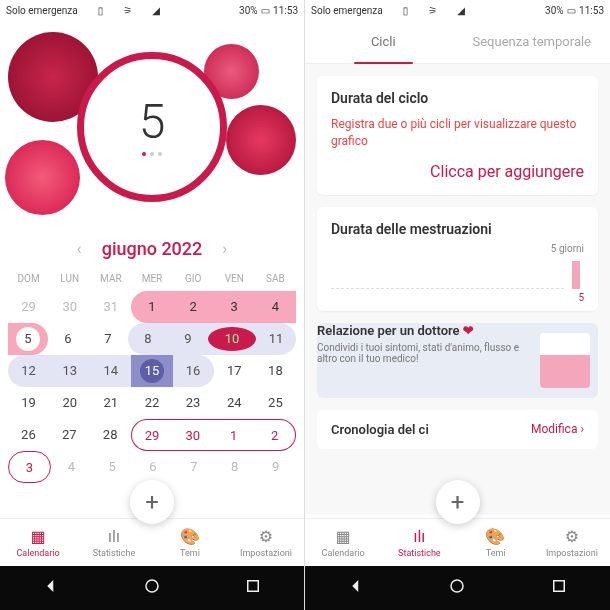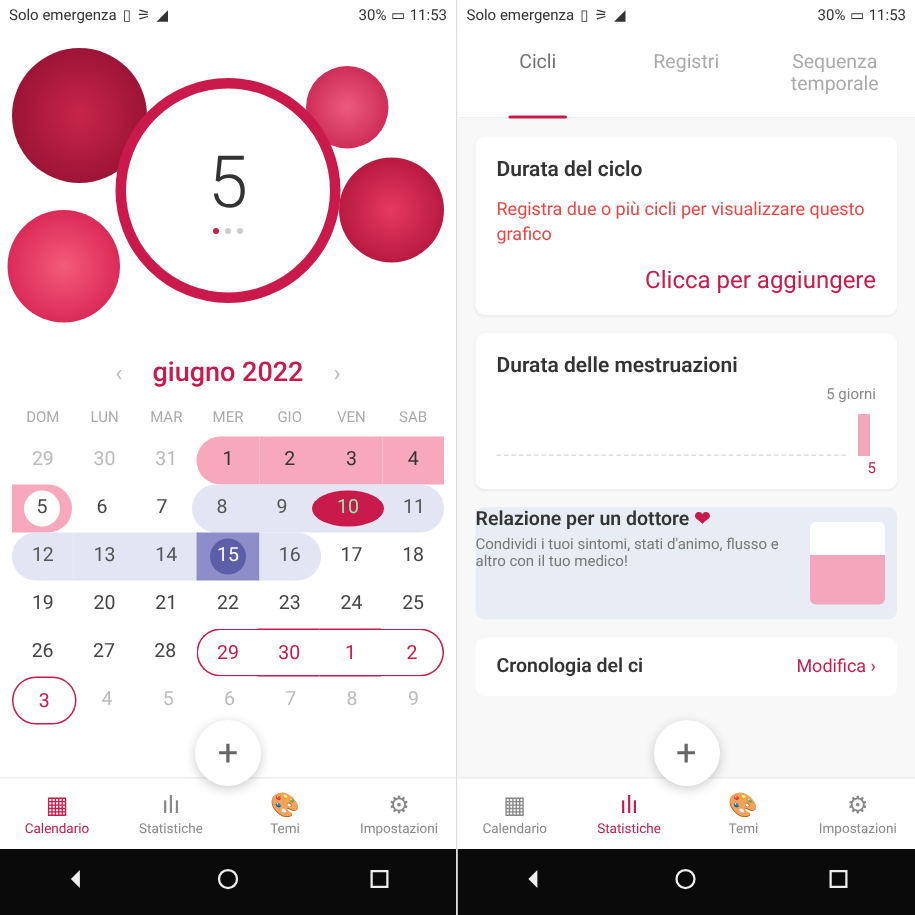--- a/index.html
+++ b/index.html
@@ -1,21 +1,21 @@
 <!DOCTYPE html>
 <html><head>
 <meta charset="utf-8">
 <style>
 *{margin:0;padding:0;box-sizing:border-box;font-family:-apple-system,BlinkMacSystemFont,"Segoe UI",Roboto,sans-serif}
 body{width:610px;height:610px;overflow:hidden;background:#fff}
 .container{display:flex;width:610px;height:610px}
 .screen{width:305px;height:610px;position:relative;background:#fff;border-right:1px solid #ddd;overflow:hidden}
 .screen:last-child{border-right:none}
 .statusbar{height:20px;background:#fff;display:flex;justify-content:space-between;align-items:center;padding:0 6px;font-size:10px;color:#333}
-.sb-left{display:flex;gap:4px;align-items:flex-end;font-size:10px}
+.sb-left{display:flex;gap:20px;align-items:flex-start;font-size:10px}
 .sb-right{display:flex;gap:3px;align-items:center;font-size:10px}
 .flower-area{height:210px;position:relative;background:#fff;overflow:hidden}
 .flower{position:absolute;border-radius:50%}
 .f1{width:90px;height:90px;background:radial-gradient(circle,#c8254a,#8b0d2e);top:12px;left:8px}
 .f2{width:75px;height:75px;background:radial-gradient(circle,#f45b7a,#d1164a);top:120px;left:5px}
 .f3{width:70px;height:70px;background:radial-gradient(circle,#e63961,#a60d33);top:85px;right:8px}
 .f4{width:55px;height:55px;background:radial-gradient(circle,#ec5a7f,#c21b48);top:24px;right:45px}
 .circle-main{position:absolute;top:32px;left:50%;transform:translateX(-50%);width:150px;height:150px;border-radius:50%;background:#fff;border:7px solid #c91a4b;display:flex;flex-direction:column;align-items:center;justify-content:center;z-index:10}
 .big-num{font-size:48px;font-weight:300;color:#333;line-height:1}
 .sub-text{font-size:12px;color:#555;text-align:center;margin-top:4px;line-height:1.3}
@@ -223,21 +223,20 @@
           <span>◢</span>
         </div>
       <div class="sb-right">
           <span>30%</span>
           <span>▭</span>
           <span>11:53</span>
         </div>
     </div>
     <div class="tabs">
       <div class="tab active">Cicli</div>
-      <div class="tab">Registri</div>
       <div class="tab">Sequenza temporale</div>
     </div>
     <div class="content">
       <div class="card">
         <div class="card-title">Durata del ciclo</div>
         <div class="card-text">Registra due o più cicli per visualizzare questo grafico</div>
         <div class="card-link">Clicca per aggiungere</div>
       </div>
       <div class="card">
         <div class="card-title">Durata delle mestruazioni</div>

